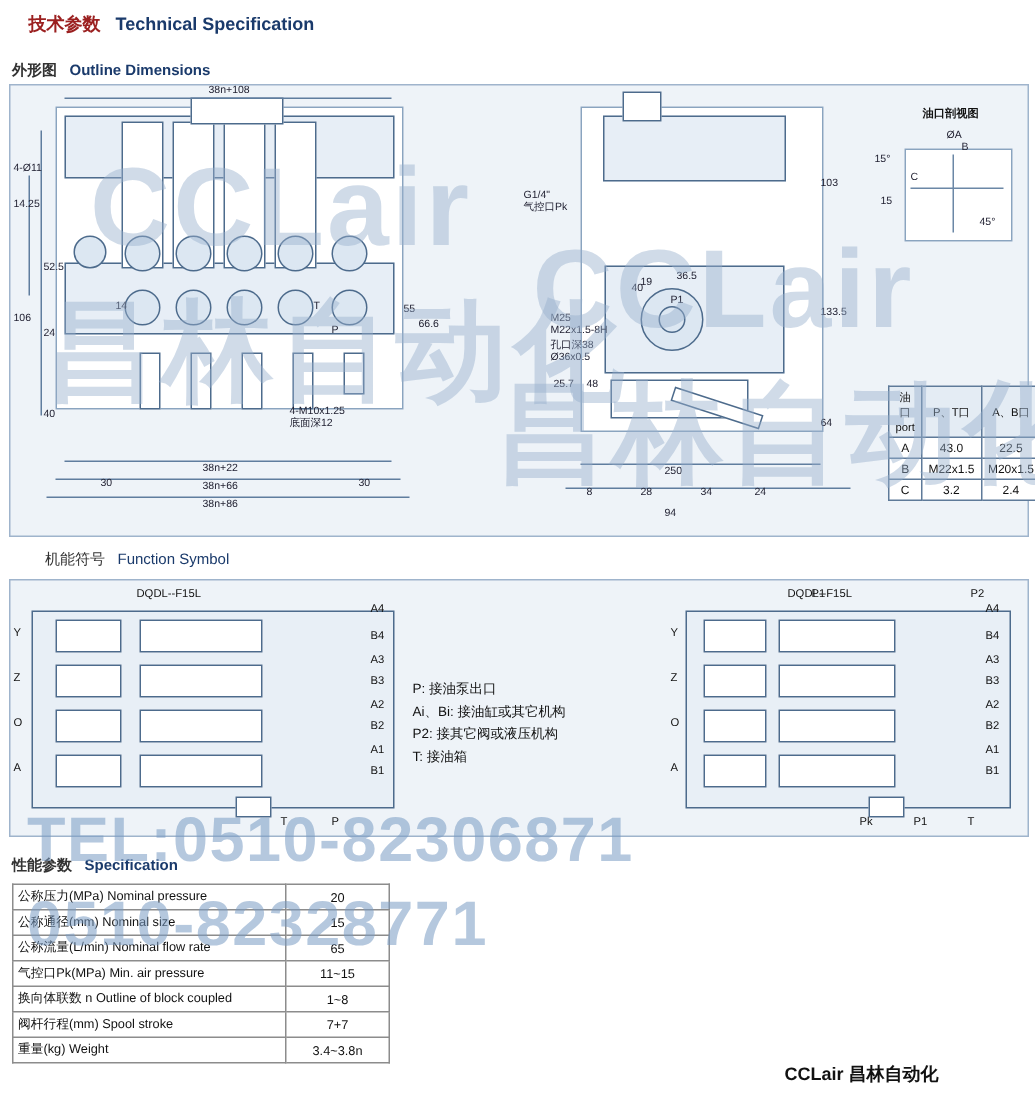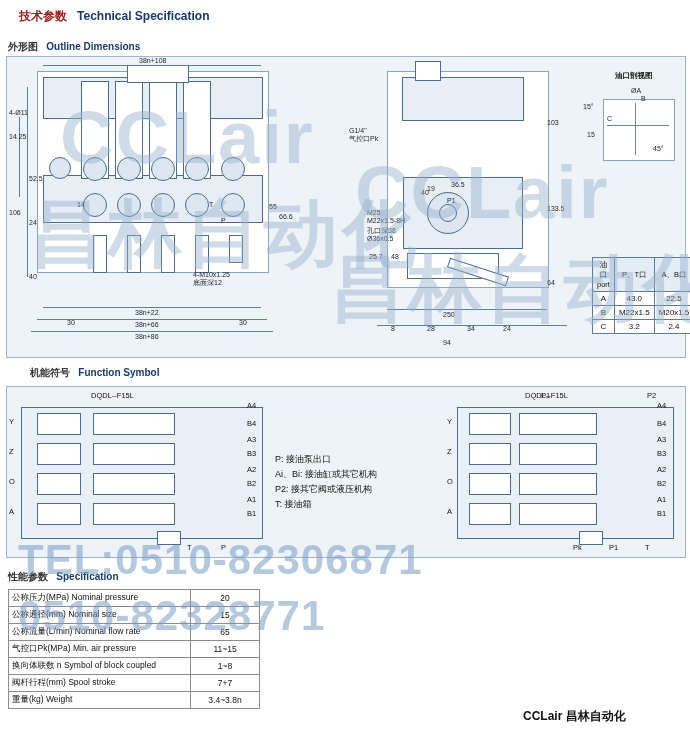--- a/index.html
+++ b/index.html
@@ -213,21 +213,21 @@
       <tr>
         <td>C</td>
         <td>3.2</td>
         <td>2.4</td>
       </tr>
     </tbody>
       </table>
 
   </div>
 
-  <div class="sub" style="left:30px;top:366px;font-weight:bold;">
+  <div class="sub" style="left:30px;top:366px;font-weight:normal;">
     <span class="cn">机能符号</span>
     &nbsp;&nbsp;<span>Function Symbol</span>
   </div>
 
   <div class="drawpanel2">
     <div class="lbl" style="left:84px;top:4px;">DQDL--F15L</div>
     <div class="lbl" style="left:518px;top:4px;">DQDL--F15L</div>
 
     <div class="symbolbox" style="left:14px;top:20px;width:240px;height:130px;background:#e8eff6;"></div>
     <div class="symbolbox" style="left:30px;top:26px;width:42px;height:20px;"></div>
@@ -313,21 +313,21 @@
     </tr>
     <tr>
       <td class="k">公称流量(L/min)  Nominal flow rate</td>
       <td class="v">65</td>
     </tr>
     <tr>
       <td class="k">气控口Pk(MPa)  Min. air pressure</td>
       <td class="v">11~15</td>
     </tr>
     <tr>
-      <td class="k">换向体联数 n  Symbol of block coupled</td>
+      <td class="k">换向体联数 n  Outline of block coupled</td>
       <td class="v">1~8</td>
     </tr>
     <tr>
       <td class="k">阀杆行程(mm)  Spool stroke</td>
       <td class="v">7+7</td>
     </tr>
     <tr>
       <td class="k">重量(kg)  Weight</td>
       <td class="v">3.4~3.8n</td>
     </tr>

